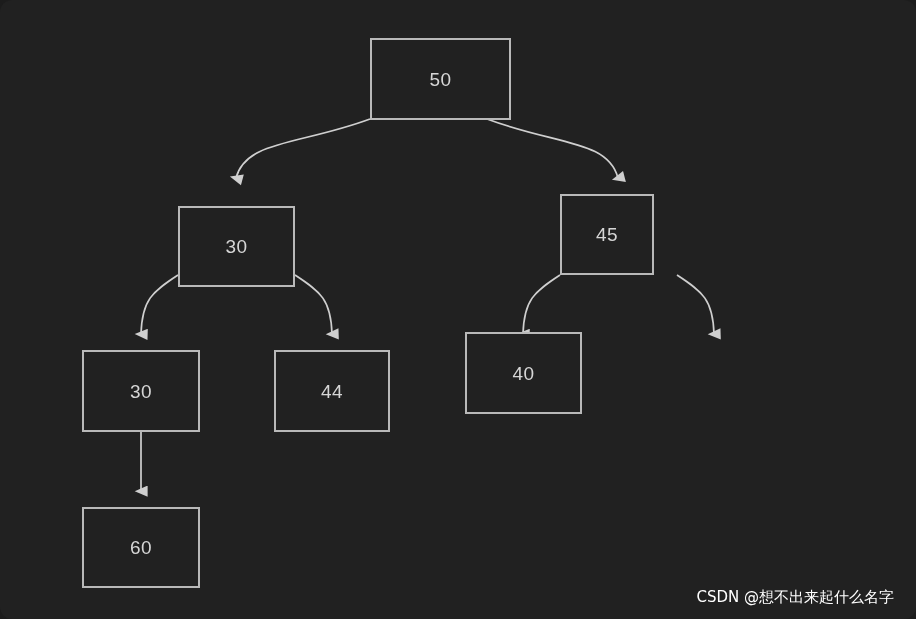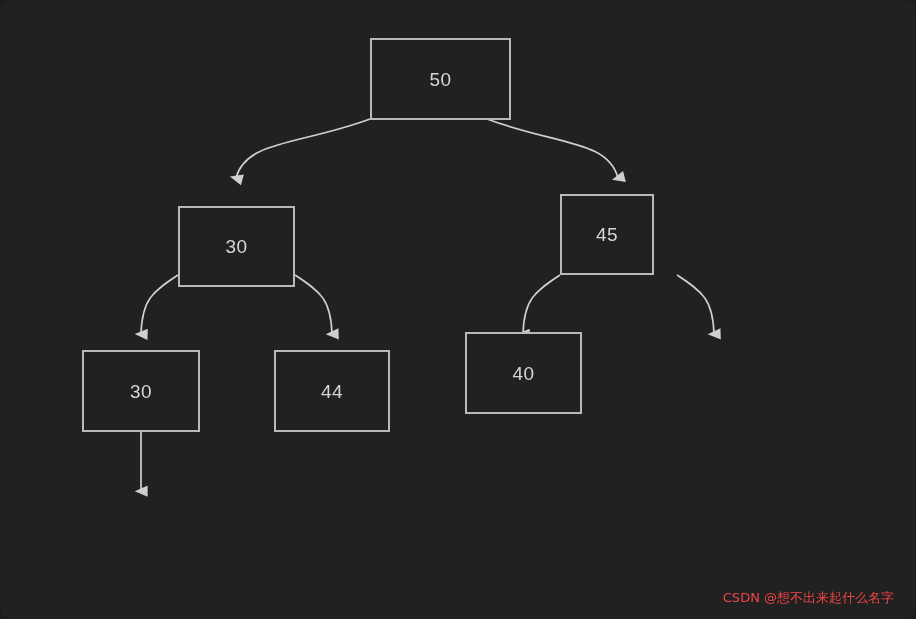--- a/index.html
+++ b/index.html
@@ -43,22 +43,22 @@
   }
   .node-label {
     color: #d6d6d6;
     font-size: 19px;
     user-select: none;
   }
   #watermark {
     position: absolute;
     right: 22px;
     bottom: 12px;
-    color: #ef4444;
-    font-size: 13px;
+    color: #ffffff;
+    font-size: 15px;
     font-family: "DejaVu Sans", "Liberation Sans", sans-serif;
     white-space: nowrap;
     user-select: none;
   }
 </style>
 </head>
 <body>
 
 <div id="canvas">
 
@@ -102,16 +102,19 @@
 
   <div class="node-box" style="left:274px; top:350px; width:116px; height:82px;">
     <span class="node-label">44</span>
   </div>
 
   <div class="node-box" style="left:465px; top:332px; width:117px; height:82px;">
     <span class="node-label">40</span>
   </div>
 
 
+  <div class="node-box" style="left:82px; top:507px; width:118px; height:81px;">
+    <span class="node-label">60</span>
+  </div>
 
   <div id="watermark">CSDN @想不出来起什么名字</div>
 
 </div>
 
 </body></html>

